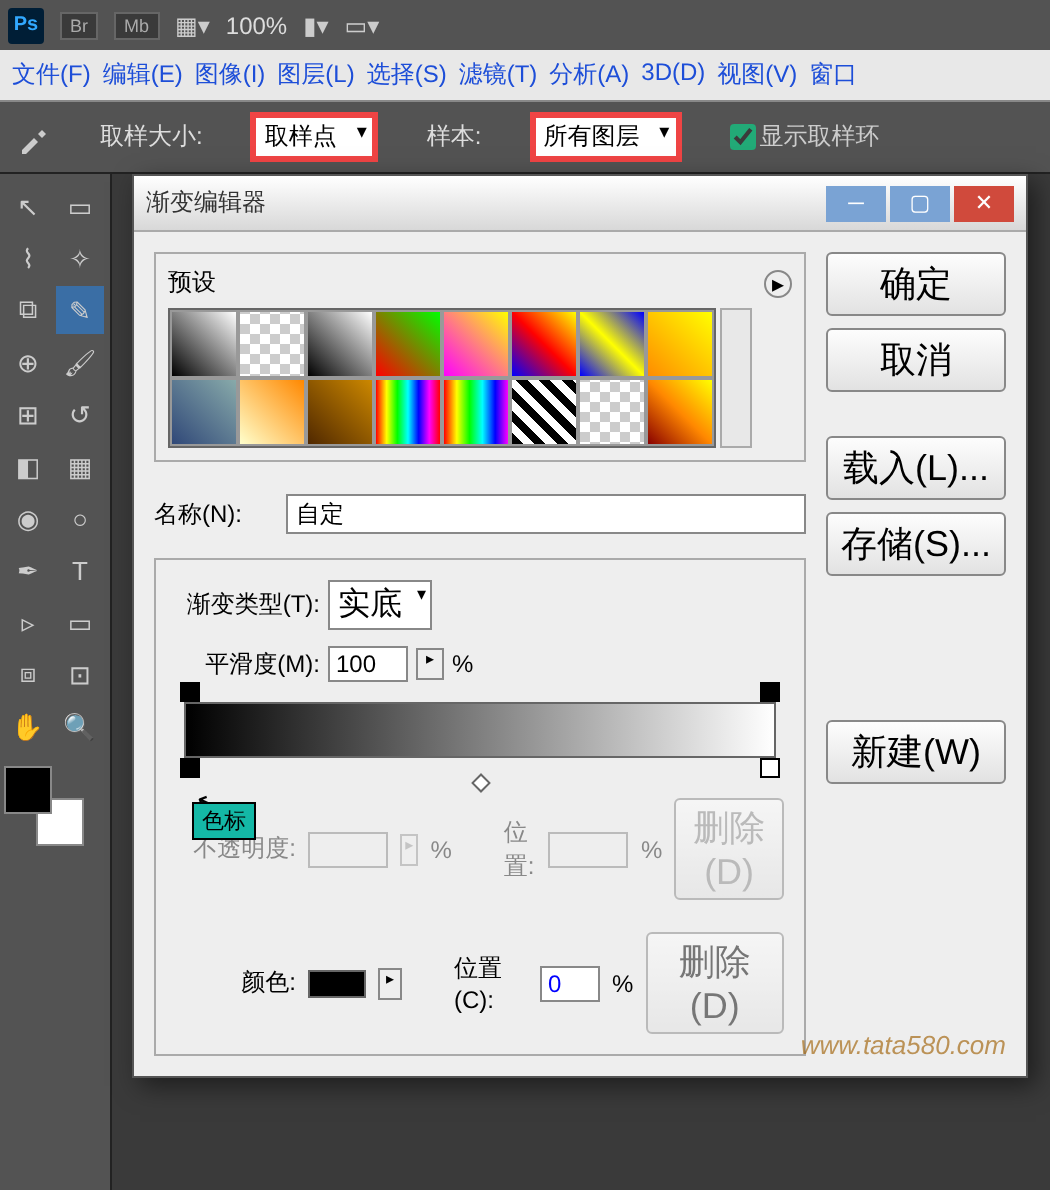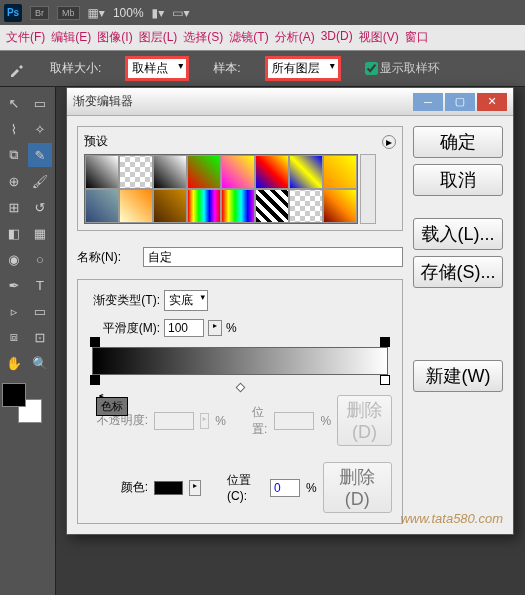--- a/index.html
+++ b/index.html
@@ -1,21 +1,21 @@
 <!DOCTYPE html>
 <html><head>
 <meta charset="utf-8">
 <style>
 * { margin: 0; padding: 0; box-sizing: border-box; font-family: "Microsoft YaHei", SimSun, sans-serif; }
 body { background: #535353; width: 525px; height: 595px; overflow: hidden; font-size: 12px; }
 .app-header { background: #535353; height: 25px; display: flex; align-items: center; padding: 2px 4px; gap: 8px; }
 .ps-logo { width: 18px; height: 18px; background: #001e36; color: #31a8ff; font-weight: bold; font-size: 10px; display: flex; align-items: center; justify-content: center; border-radius: 2px; }
 .hdr-btn { background: #3a3a3a; border: 1px solid #666; color: #aaa; font-size: 9px; padding: 1px 4px; }
 .menubar { background: #e8e8e8; padding: 4px 6px; display: flex; gap: 6px; border-bottom: 1px solid #888; }
-.menu-item { color: #be185d; cursor: default; }
+.menu-item { color: #1d4ed8; cursor: default; }
 .optbar { background: #535353; height: 36px; display: flex; align-items: center; padding: 4px 8px; gap: 24px; color: #ccc; border-bottom: 1px solid #222; }
 .eyedrop-ico { width: 18px; height: 18px; display: inline-block; }
 .opt-label { color: #ddd; }
 .opt-select { background: #fff; border: 3px solid #ef4444; padding: 1px 18px 1px 4px; font-size: 12px; position: relative; color: #000; }
 .opt-select::after { content: "▾"; position: absolute; right: 3px; font-size: 10px; }
 .opt-chk { display: flex; align-items: center; gap: 2px; }
 .opt-chk input { accent-color: #2a7; }
 .workspace { display: flex; height: calc(595px - 25px - 26px - 36px); }
 .toolbar { width: 56px; background: #535353; border-right: 1px solid #222; padding: 4px 2px; }
 .tool-grid { display: grid; grid-template-columns: 24px 24px; gap: 2px; }
@@ -43,32 +43,32 @@
 .presets-menu { margin-left: auto; width: 14px; height: 14px; border: 1px solid #888; border-radius: 50%; display: flex; align-items: center; justify-content: center; font-size: 8px; }
 .preset-scroll { display: flex; }
 .preset-grid { display: grid; grid-template-columns: repeat(8, 34px); grid-template-rows: 34px 34px; gap: 0; border: 1px solid #666; background: #fff; }
 .preset { width: 34px; height: 34px; border: 1px solid #999; }
 .scrollbar { width: 16px; background: #e8e8e8; border: 1px solid #aaa; margin-left: 2px; }
 .name-row { display: flex; align-items: center; gap: 22px; margin-top: 16px; }
 .name-input { flex: 1; border: 1px solid #888; background: #fff; padding: 2px 4px; font-size: 12px; }
 .grad-section { border: 1px solid #aaa; margin-top: 12px; padding: 10px; position: relative; }
 .row { display: flex; align-items: center; gap: 4px; margin-bottom: 8px; }
 .row-label { min-width: 72px; text-align: right; }
-.sel-box { border: 1px solid #888; background: #fff; padding: 1px 14px 1px 4px; position: relative; font-size: 12px; }
+.sel-box { border: 1px solid #888; background: #fff; padding: 1px 14px 1px 4px; position: relative; font-size: 16px; }
 .sel-box::after { content: "▾"; position: absolute; right: 2px; top: 1px; font-size: 9px; }
 .num-input { width: 40px; border: 1px solid #888; background: #fff; padding: 1px 3px; font-size: 12px; text-align: left; }
 .arrow-btn { width: 14px; height: 16px; border: 1px solid #888; background: #eee; font-size: 8px; text-align: center; }
 .grad-bar-wrap { margin: 10px 4px 20px; position: relative; }
 .grad-bar { height: 28px; border: 1px solid #666; background: linear-gradient(to right, #000, #fff); position: relative; }
 .stop { position: absolute; width: 10px; height: 10px; background: #fff; border: 1px solid #000; }
 .stop.top { top: -11px; }
 .stop.bot { bottom: -11px; }
 .stop.black { background: #000; }
 .diamond { position: absolute; width: 7px; height: 7px; border: 1px solid #666; transform: rotate(45deg); bottom: -17px; left: 50%; margin-left: -3px; background: #fff; }
-.tooltip { position: absolute; background: #737373; border: 1px solid #000; padding: 1px 4px; font-size: 11px; left: 4px; top: 50px; }
+.tooltip { position: absolute; background: #14b8a6; border: 1px solid #000; padding: 1px 4px; font-size: 11px; left: 4px; top: 50px; }
 .stops-row { display: flex; align-items: center; gap: 6px; margin-top: 16px; color: #888; }
 .stops-row.active { color: #000; }
 .disabled-input { width: 40px; border: 1px solid #bbb; background: #eee; padding: 1px 3px; font-size: 12px; }
 .color-swatch-sm { width: 34px; height: 14px; border: 1px solid #666; background: #000; }
 .pos-input { width: 30px; border: 1px solid #888; background: #fff; padding: 1px 3px; font-size: 12px; color: #00f; }
 .watermark { position: absolute; right: 10px; bottom: 8px; color: #a16207; font-size: 13px; font-style: italic; opacity: 0.65; pointer-events: none; }
 .watermark2 { position: absolute; right: 10px; bottom: 40px; color: #c8553d; font-size: 24px; opacity: 0.3; pointer-events: none; font-family: cursive; }
 .cursor-arrow { position: absolute; left: 6px; top: 42px; font-size: 14px; color: #000; pointer-events: none; transform: rotate(-20deg); }
 </style>
 </head>

